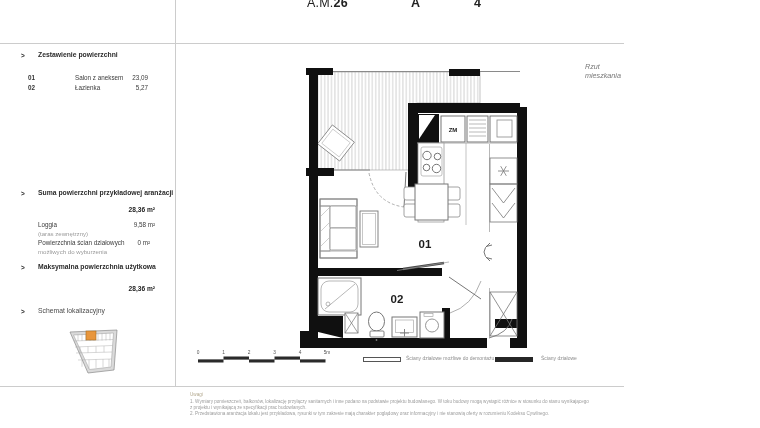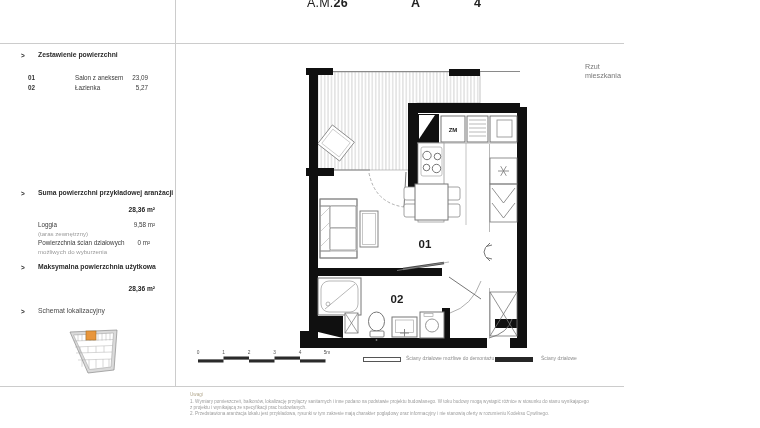--- a/index.html
+++ b/index.html
@@ -34,21 +34,21 @@
 
   <div class="hline" style="top:43px; left:0; width:760px;"></div>
   <div class="hline" style="top:386px; left:0; width:665px;"></div>
   <div class="vline" style="left:175px; top:0; height:386px;"></div>
   <div class="vline" style="left:665px; top:0; height:428px;"></div>
 
   <div class="hdr" style="left:307px;"><span class="light">A.M.</span><span>26</span></div>
   <div class="hdr" style="left:411px;">A</div>
   <div class="hdr" style="left:474px;">4</div>
 
-  <div class="plan-title" style="left:585px; top:62px;">Rzut mieszkania</div>
+  <div class="plan-title" style="left:585px; top:62px;font-style:italic;">Rzut mieszkania</div>
 
   <div>
     <span class="sec-chevron" style="left:21px; top:52px;">&gt;</span>
     <span class="sec-title" style="left:38px; top:51px;">Zestawienie powierzchni</span>
     <span class="row-no" style="left:28px; top:74px;">01</span>
     <span class="row-name" style="left:75px; top:74px;">Salon z aneksem</span>
     <span class="row-val" style="left:93px; top:74px;">23,09</span>
     <span class="row-no" style="left:28px; top:84px;">02</span>
     <span class="row-name" style="left:75px; top:84px;">Łazienka</span>
     <span class="row-val" style="left:93px; top:84px;">5,27</span>

